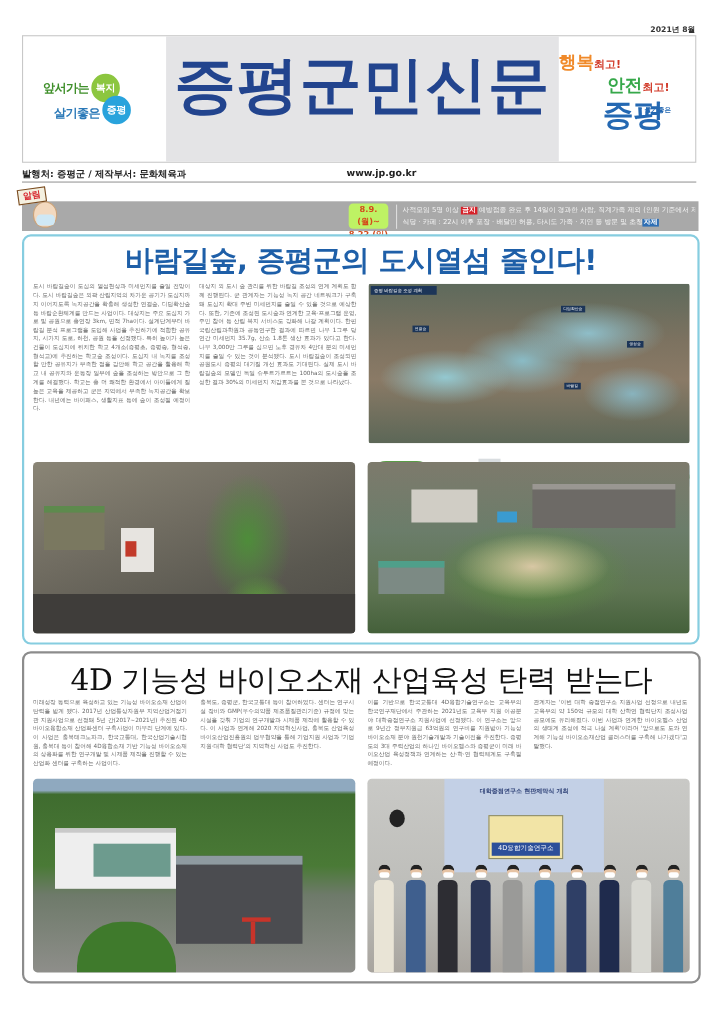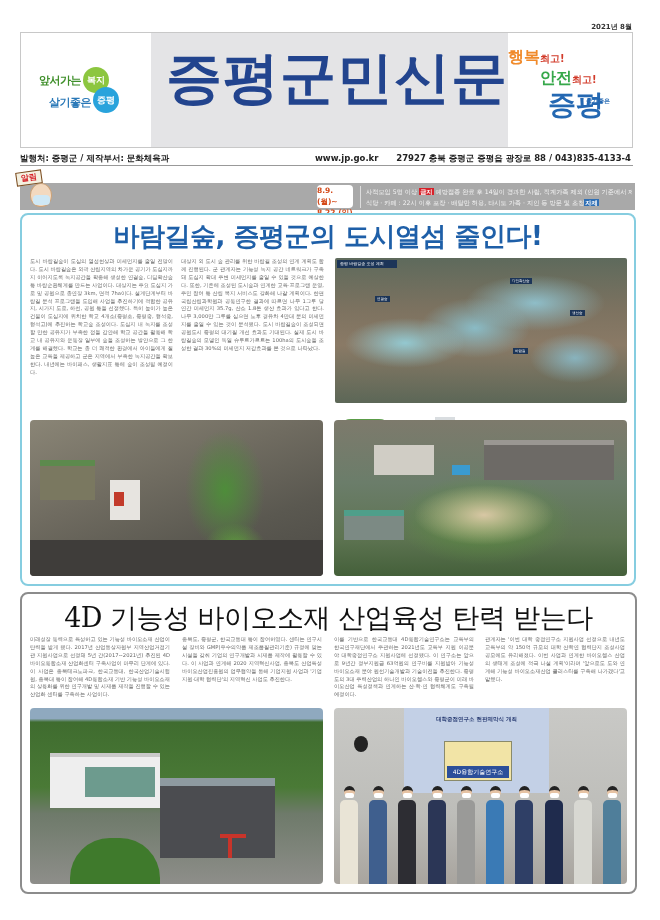--- a/index.html
+++ b/index.html
@@ -4,57 +4,57 @@
 <style>
   * { box-sizing: border-box; margin: 0; padding: 0; }
   html, body { width: 660px; height: 920px; background: #ffffff; overflow: hidden; }
   body { position: relative; font-family: "DejaVu Sans", sans-serif; color: #222; }
 
   .issue-date { position: absolute; right: 28px; top: 22px; font-size: 7px; color: #333; font-weight: bold; }
 
   
   .masthead { position: absolute; left: 20px; top: 32px; width: 613px; height: 116px; border: 1px solid #c8c8c8; background: #fff; }
   .mh-left { position: absolute; left: 0; top: 0; width: 130px; height: 114px; }
-  .mh-center { position: absolute; left: 130px; top: 0; width: 357px; height: 114px; background: #e4e4e6; text-align: right; }
+  .mh-center { position: absolute; left: 130px; top: 0; width: 357px; height: 114px; background: #e4e4e6; text-align: center; }
   .mh-right { position: absolute; left: 487px; top: 0; width: 125px; height: 114px; }
 
   .slogan { position: absolute; left: 18px; top: 36px; width: 110px; }
   .slogan-row { display: flex; align-items: center; height: 22px; }
   .slogan-row .txt { font-size: 11px; color: #3f8f2a; letter-spacing: -0.5px; font-weight: bold; }
   .slogan-row.r2 { margin-left: 10px; }
   .slogan-row.r2 .txt { color: #2b79b8; }
   .bubble { display: inline-flex; align-items: center; justify-content: center; width: 26px; height: 26px; border-radius: 50%; color: #fff; font-size: 9px; font-weight: bold; margin-left: 2px; }
   .bubble.green { background: #8cc63f; }
   .bubble.blue { background: #29a3dc; margin-top: -4px; }
 
   .paper-title { margin-top: 12px; font-size: 56px; font-weight: bold; color: #22448e; letter-spacing: 1px; line-height: 66px; font-family: "DejaVu Sans", sans-serif; }
   .paper-subtitle { font-size: 10px; color: #444; margin-top: 4px; font-family: "Liberation Sans", sans-serif; }
 
   .motto { position: absolute; left: 0; top: 14px; width: 125px; }
   .motto .l1 { font-size: 16px; font-weight: bold; color: #f08a2a; }
   .motto .l1 small, .motto .l2 small { font-size: 10px; color: #d23b2a; font-weight: bold; }
-  .motto .l2 { font-size: 16px; font-weight: bold; color: #36a84a; padding-left: 32px; }
+  .motto .l2 { font-size: 16px; font-weight: bold; color: #36a84a; padding-left: 44px; }
   .motto .l3 { font-size: 28px; font-weight: bold; color: #2468b2; padding-left: 40px; line-height: 32px; position: relative; }
   .motto .l3 small { position: absolute; left: 78px; top: -4px; font-size: 6px; color: #2468b2; }
 
   .pubinfo { position: absolute; left: 20px; top: 152px; width: 613px; height: 14px; font-size: 8.5px; font-weight: bold; color: #222; border-bottom: 1px solid #999; }
   .pubinfo span { position: absolute; top: 1px; }
   .pub-left { left: 0; }
   .pub-center { left: 295px; }
   .pub-right { right: 2px; }
 
   
   .notice { position: absolute; left: 20px; top: 183px; width: 615px; height: 27px; background: #a9a9a9; }
   .notice-char { position: absolute; left: -4px; top: -12px; width: 44px; height: 40px; }
   .notice-sign { position: absolute; left: 0; top: 0; width: 26px; height: 14px; background: #f4f0e0; border: 1px solid #7a4b20; color: #d6222a; font-size: 8px; font-weight: bold; text-align: center; line-height: 12px; transform: rotate(-8deg); }
   .notice-face { position: absolute; left: 14px; top: 12px; width: 22px; height: 24px; border-radius: 50% 50% 45% 45%; background: #f3d9bf; border: 1px solid #c9a27a; }
   .notice-mask { position: absolute; left: 17px; top: 24px; width: 17px; height: 10px; border-radius: 4px; background: #cfe8f5; }
   .notice-title { position: absolute; left: 42px; top: 3px; font-size: 17px; color: #fff; letter-spacing: -0.5px; }
   .notice-title b { color: #f5e61c; font-weight: bold; }
-  .notice-dates { position: absolute; left: 297px; top: 2px; width: 36px; height: 23px; background: #ffffff; border-radius: 4px; font-size: 7.5px; font-weight: bold; color: #d44a1a; line-height: 11px; text-align: left; }
+  .notice-dates { position: absolute; left: 297px; top: 2px; width: 36px; height: 23px; background: #bef264; border-radius: 4px; font-size: 7.5px; font-weight: bold; color: #d44a1a; line-height: 11px; text-align: center; }
   .notice-rules { position: absolute; left: 340px; top: 3px; width: 272px; font-size: 6.2px; color: #f4f4f4; line-height: 11px; border-left: 1px solid #ddd; padding-left: 5px; white-space: nowrap; overflow: hidden; }
   .notice-rules .ban { color: #fff; background: #d6222a; font-weight: bold; padding: 0 1px; }
   .notice-rules .rec { color: #fff; background: #2f6fb5; font-weight: bold; padding: 0 1px; }
 
   
   .box1 { position: absolute; left: 20px; top: 213px; width: 616px; height: 373px; border: 2px solid #86cde0; border-radius: 8px; background: #fff; }
   .box2 { position: absolute; left: 20px; top: 592px; width: 617px; height: 302px; border: 2px solid #8c8c8c; border-radius: 8px; background: #fff; }
 
   .headline1 { position: absolute; left: 0; top: 4px; width: 100%; text-align: center; font-size: 26px; font-weight: bold; color: #1e5fa8; letter-spacing: -0.5px; }
   .headline2 { position: absolute; left: 0; top: 6px; width: 100%; text-align: center; font-size: 27px; color: #111; font-family: "DejaVu Serif", serif; letter-spacing: -0.5px; }
@@ -143,21 +143,20 @@
       <div class="l1"><span>행복</span><small>최고!</small></div>
       <div class="l2"><span>안전</span><small>최고!</small></div>
       <div class="l3"><span>증평</span><small>살기좋은</small></div>
     </div>
   </div>
 </div>
 
 <div class="pubinfo">
   <span class="pub-left">발행처: 증평군 / 제작부서: 문화체육과</span>
   <span class="pub-center">www.jp.go.kr</span>
-  <span class="pub-right">27927 충북 증평군 증평읍 광장로 88 / 043)835-4133-4</span>
 </div>
 
 <div class="notice">
   <div class="notice-char">
     <div class="notice-face"></div>
     <div class="notice-mask"></div>
     <div class="notice-sign">알림</div>
   </div>
   <div class="notice-dates">
     <div>8.9.(월)~</div>

